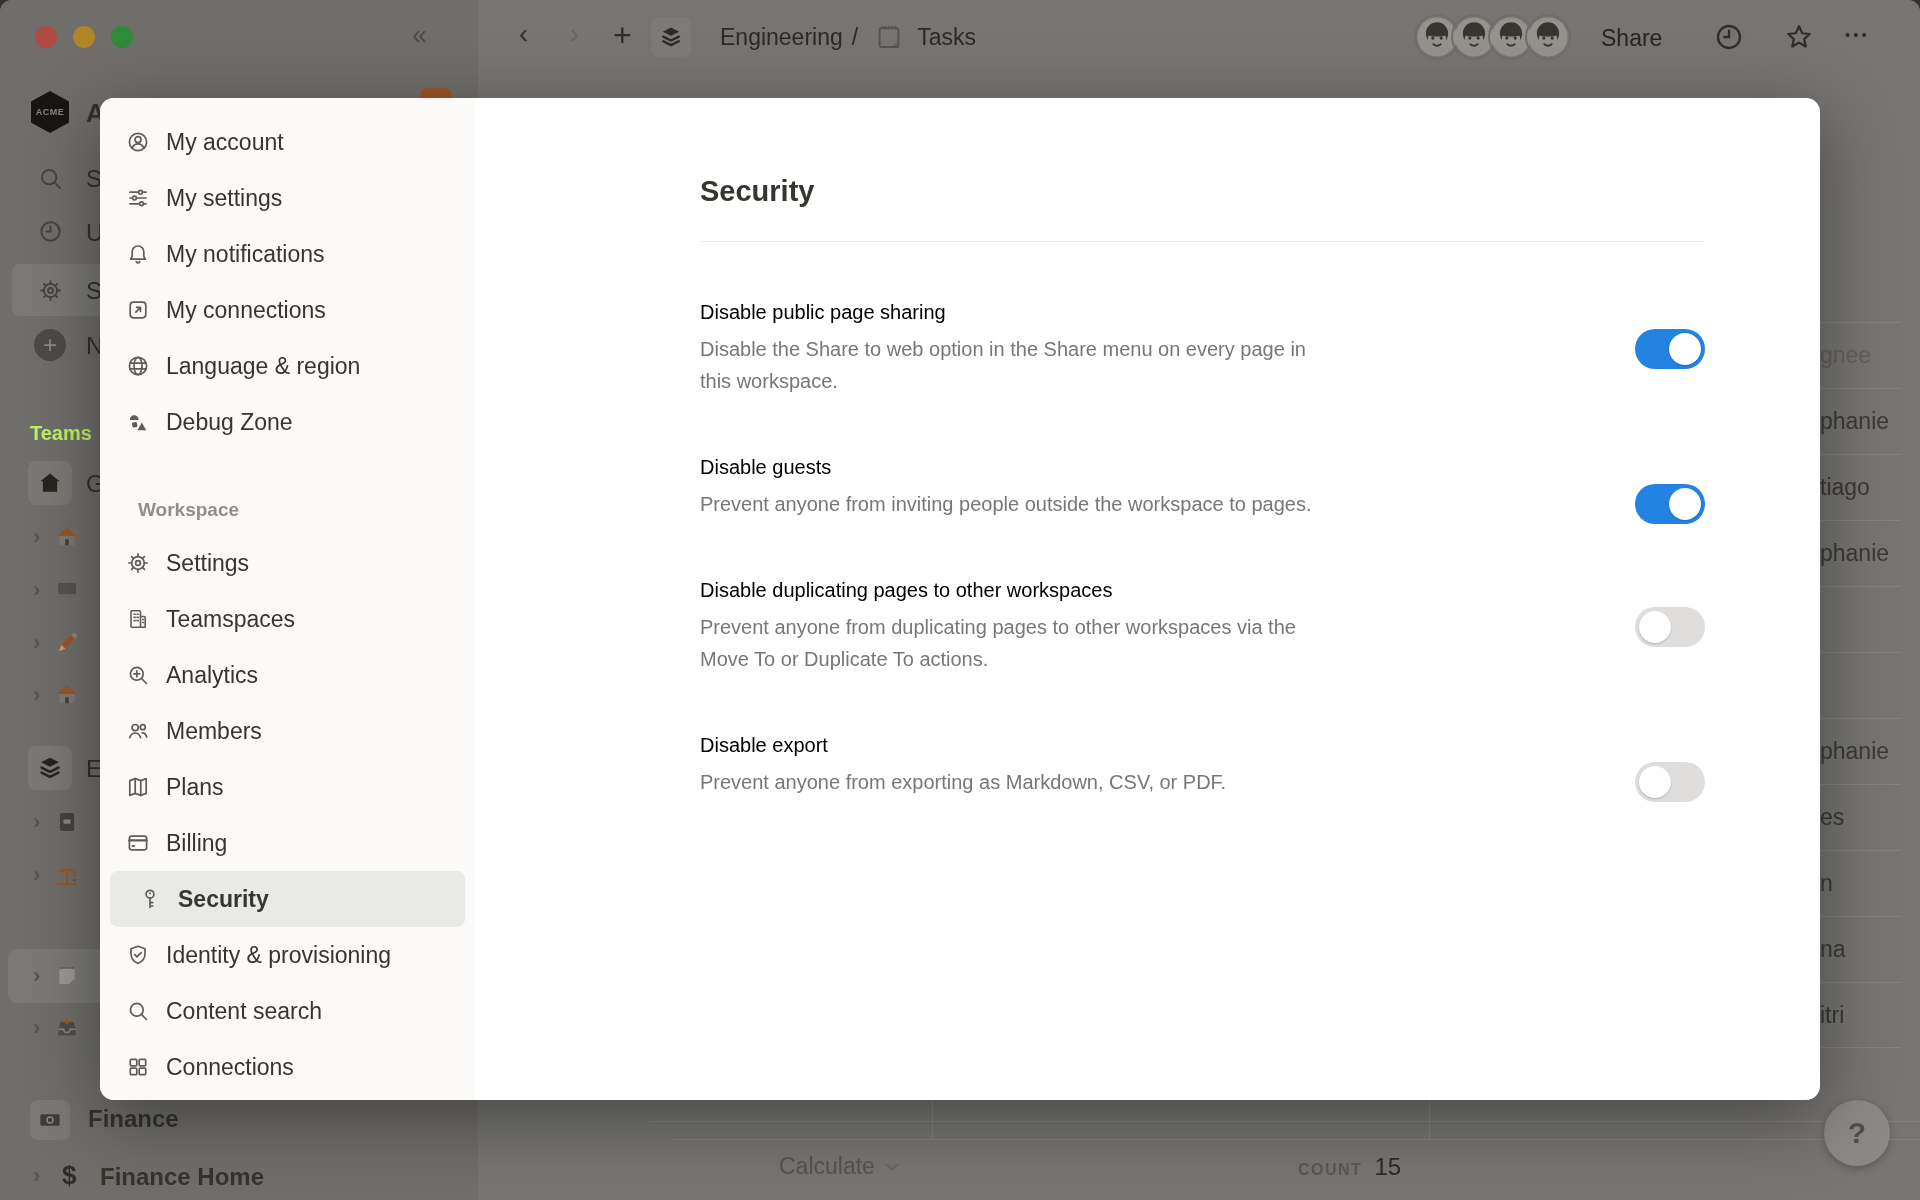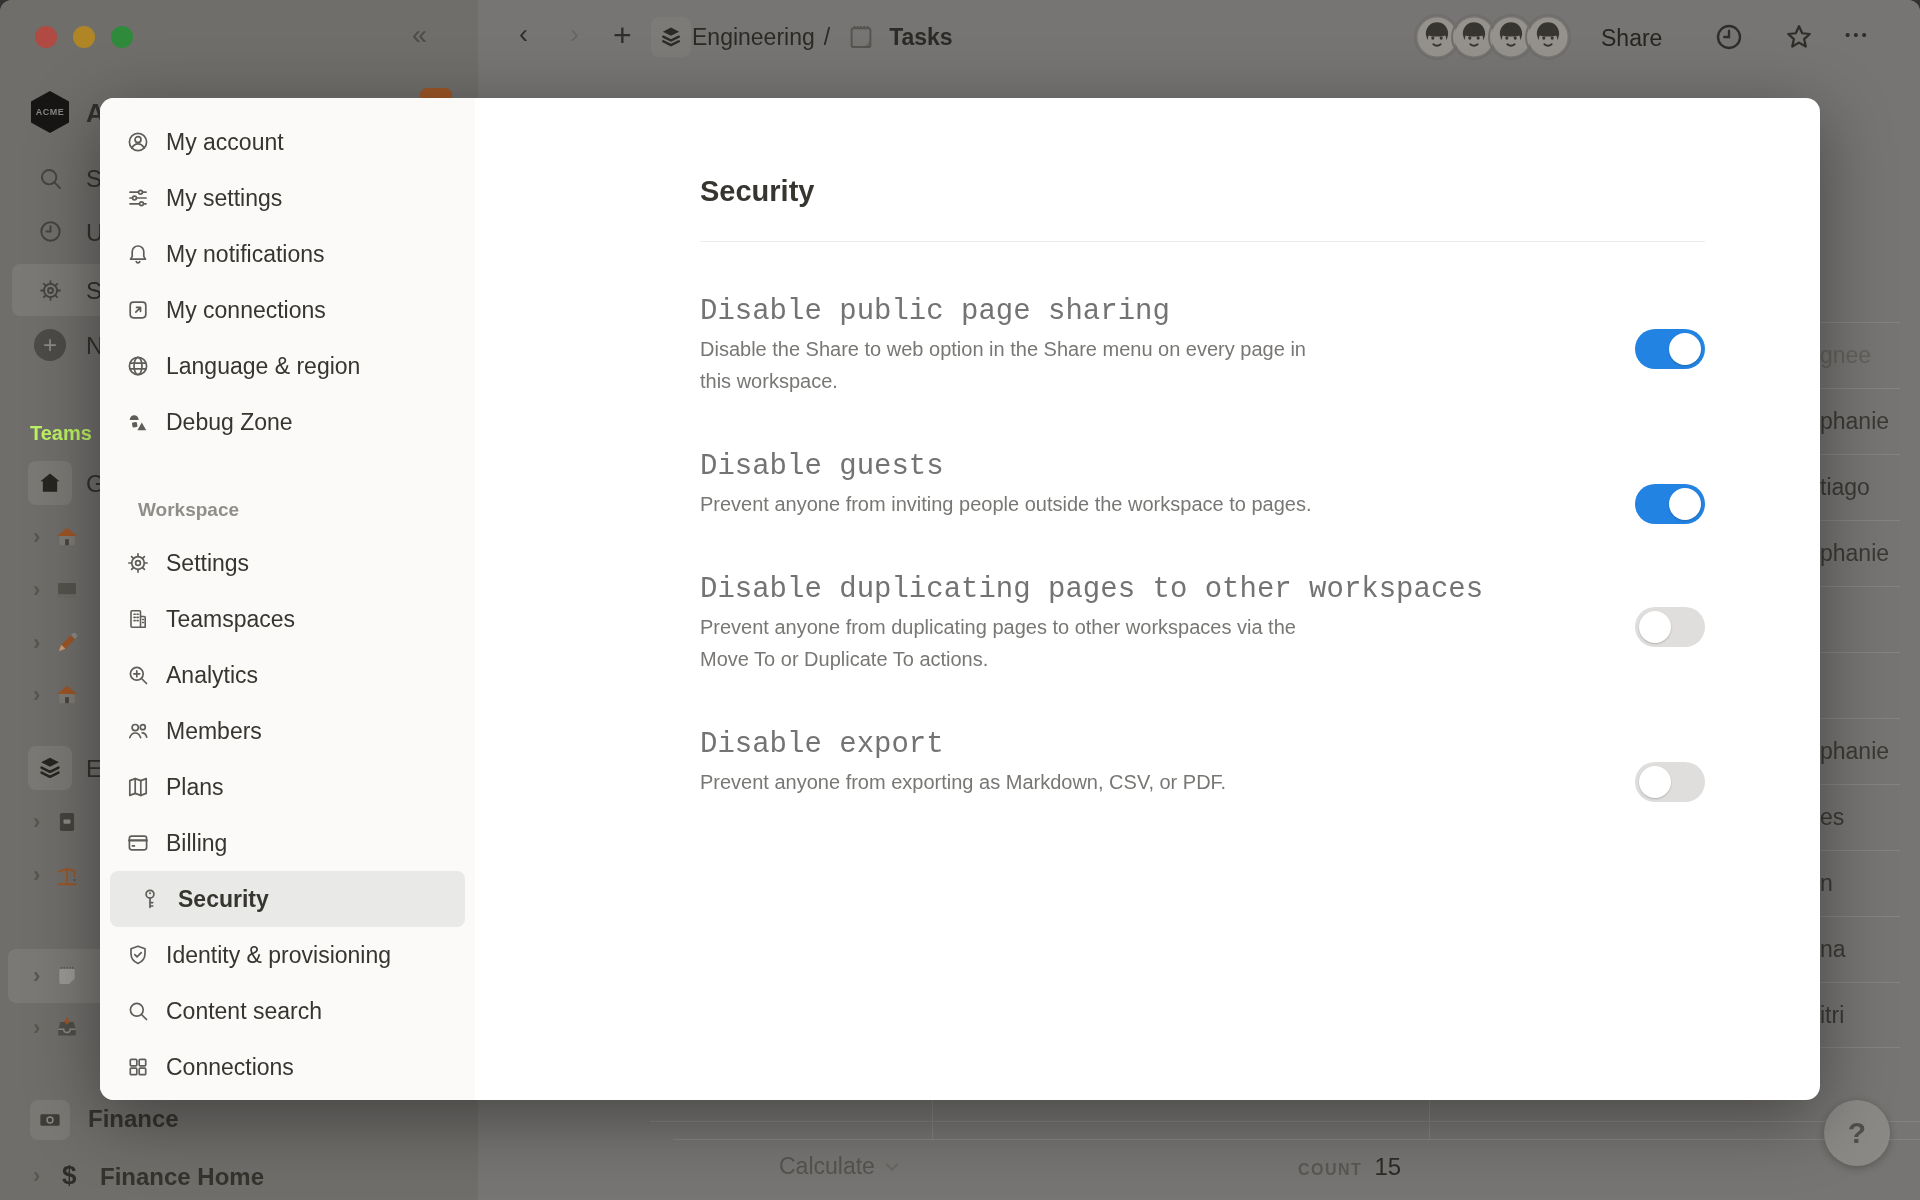--- a/index.html
+++ b/index.html
@@ -34,21 +34,21 @@
   .mrow{display:flex;align-items:center;height:56px;padding-left:26px;font-size:23px;color:#37352f;cursor:pointer;}
   .mrow .mi{width:24px;height:24px;margin-right:16px;color:#5f5d59;flex-shrink:0;}
   .mrow.active{background:#e9e9e7;border-radius:8px;margin:0 10px;padding-left:28px;font-weight:700;}
   .mheader{margin:46px 0 11px 0;padding-left:38px;height:28px;display:flex;align-items:center;
     font-size:19px;font-weight:700;color:#908e89;}
   .content{flex:1;padding:76px 115px 0 225px;}
   .c-title{font-size:29px;font-weight:700;color:#37352f;line-height:34px;}
   .c-divider{height:1px;background:#ebebea;margin-top:33px;}
   .setting{position:relative;margin-top:55px;}
   .setting:first-of-type{margin-top:44px;}
-  .s-title{font-size:29px;color:#737373;line-height:30px;font-family:Liberation Mono, monospace;}
+  .s-title{font-size:20px;color:#000000;line-height:30px;}
   .s-desc{font-size:20px;color:#787774;line-height:32px;margin-top:6px;max-width:620px;}
   .toggle{position:absolute;right:0;top:32px;width:70px;height:40px;border-radius:20px;background:#dfdedc;cursor:pointer;}
   .toggle .knob{position:absolute;top:4px;left:4px;width:32px;height:32px;border-radius:50%;background:#ffffff;
     box-shadow:0 1px 2px rgba(0,0,0,0.2);}
   .toggle.on{background:#2383e2;}
   .toggle.on .knob{left:34px;}
   .hexagon{clip-path:polygon(50% 0,100% 25%,100% 75%,50% 100%,0 75%,0 25%);background:#171614;
     display:flex;align-items:center;justify-content:center;color:#888683;font-size:9px;font-weight:700;letter-spacing:0.5px;}
   svg{display:block;}
 </style>
@@ -257,28 +257,28 @@
   <div class="abs navglyph" style="left:519px;top:21px;">‹</div>
   <div class="abs navglyph" style="left:570px;top:21px;color:#67665f;">›</div>
   <div class="abs navglyph" style="left:613px;top:19px;font-size:32px;">+</div>
 
   <div class="abs" style="left:651px;top:17px;display:flex;align-items:center;">
     <span class="bc-chip">
         <svg width="24" height="24" style="color:#2b2a27;">
           <use href="#i-layers"></use>
         </svg>
       </span>
-    <span class="bc-text" style="margin-left:1px;">Engineering</span>
+    <span class="bc-text" style="margin-left:29px;">Engineering</span>
     <span class="bc-text" style="margin-left:9px;">/</span>
     <span style="margin-left:16px;">
         <svg width="30" height="30" style="color:#55534f;">
           <use href="#i-notepad"></use>
         </svg>
       </span>
-    <span class="bc-text" style="margin-left:13px;font-weight:bold;">Tasks</span>
+    <span class="bc-text" style="margin-left:13px;">Tasks</span>
   </div>
 
   <div class="abs" style="left:1414px;top:14px;display:flex;">
     <span class="avatar">
         <svg width="42" height="42">
           <use href="#e-face"></use>
         </svg>
       </span>
     <span class="avatar" style="margin-left:-9px;">
         <svg width="42" height="42">

